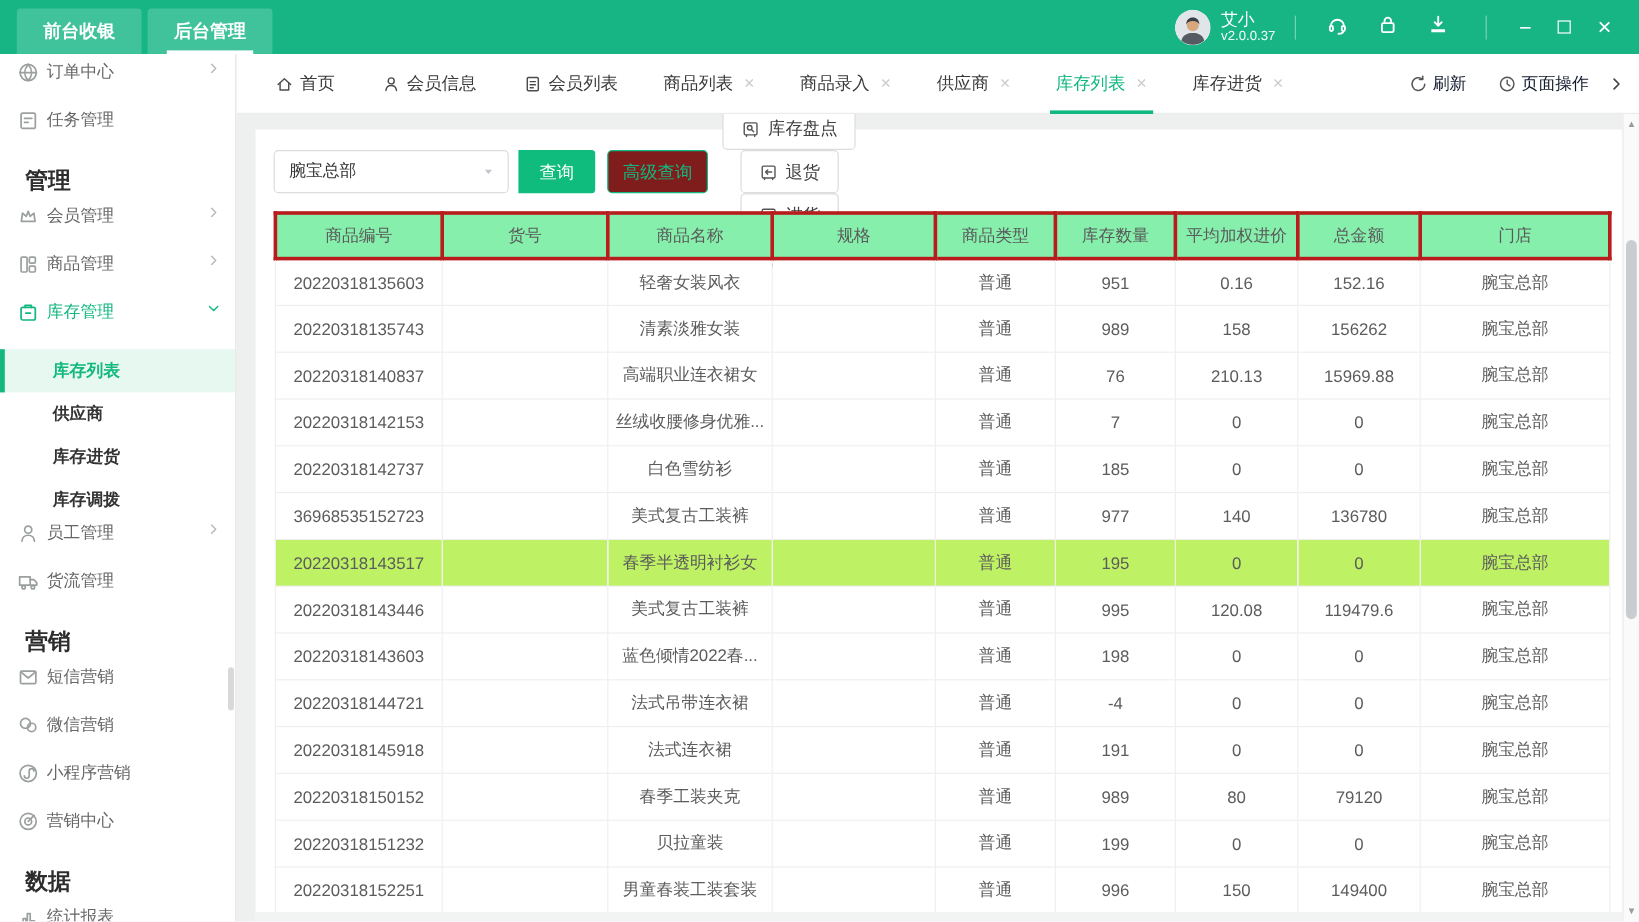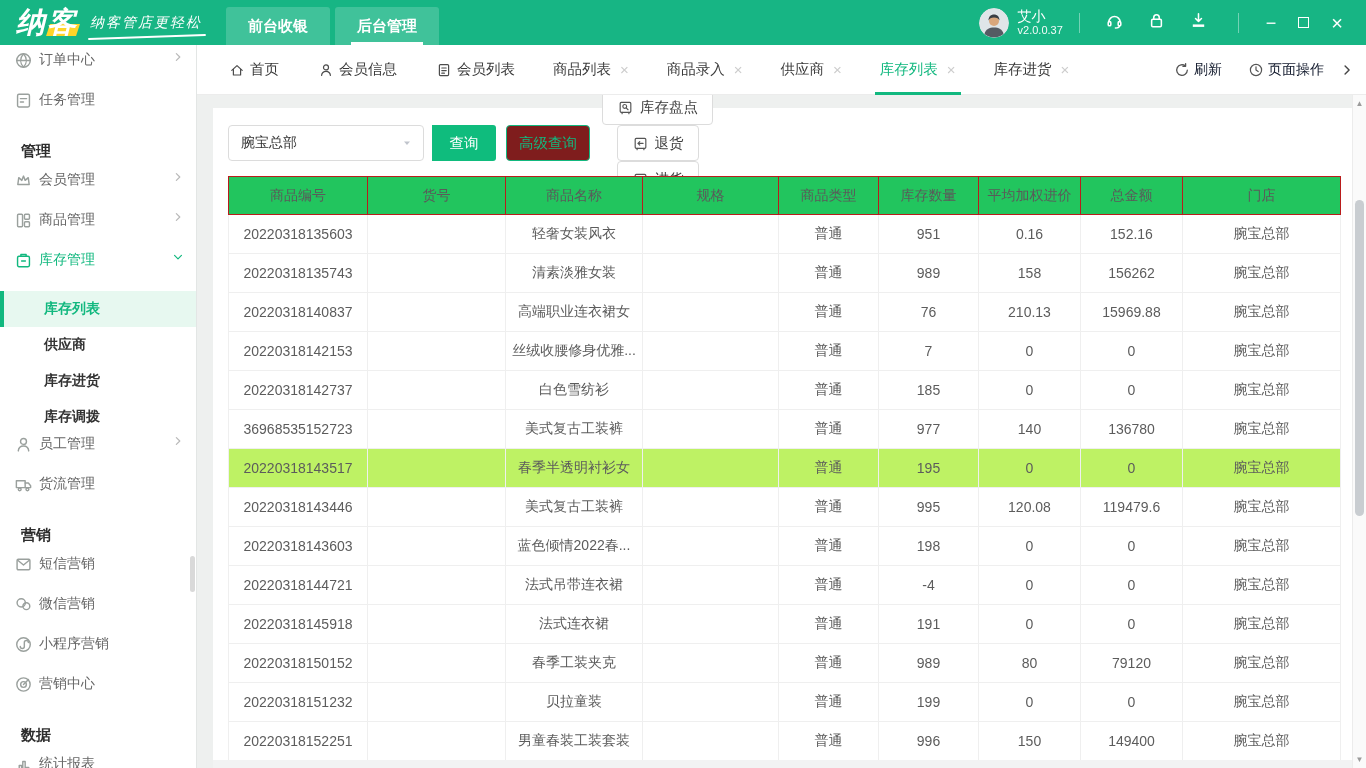--- a/index.html
+++ b/index.html
@@ -27,21 +27,21 @@
   .win-btn { margin:0 11px; cursor:pointer; display:flex; align-items:center; color:#fff; }
   .win-btn span { line-height:1; }
   .win-box { width:11px; height:11px; border:1.6px solid #fff; display:inline-block; }
 
   
   .sidebar { position:absolute; left:0; top:45px; width:197px; height:723px; background:#fff; border-right:1px solid #e3e6e5; overflow:hidden; z-index:2; padding-top:6px; }
   .side-item { height:40px; display:flex; align-items:flex-start; padding-left:14px; color:#666; cursor:pointer; position:relative; }
   .side-item .s-icon { width:19px; height:19px; margin-right:6px; color:#9aa09d; flex:none; }
   .side-item .chev { position:absolute; right:12px; color:#b9b9b9; }
   .side-item.expanded, .side-item.expanded .s-icon, .side-item.expanded .chev { color:#12b87f; }
-  .side-section { height:40px; display:flex; align-items:center; padding-left:21px; font-weight:bold; color:#2d2d2d; font-size:15px; }
+  .side-section { height:40px; display:flex; align-items:center; padding-left:21px; font-weight:bold; color:#2d2d2d; font-size:19px; }
   .side-sub { height:36px; display:flex; align-items:center; padding-left:40px; font-weight:bold; color:#333; cursor:pointer; border-left:4px solid transparent; }
   .side-sub.active { background:#e7f8f0; color:#12b87f; border-left-color:#12b87f; }
   .side-thumb { position:absolute; right:1px; top:511px; width:5px; height:36px; background:#d9d9d9; border-radius:3px; }
 
   
   .main-tabbar { position:absolute; left:197px; top:45px; width:1169px; height:50px; background:#fff; border-bottom:1px solid #ececec; display:flex; align-items:center; padding-left:12px; z-index:1;gap:24px; }
   .mt-tabs { display:flex; align-items:center; height:50px; }
   .mt-tab { display:flex; align-items:center; height:50px; padding:0 13px; margin:0 6px; color:#3a3a3a; cursor:pointer; position:relative; font-size:14.5px; }
   .mt-tab .t-icon { width:17px; height:17px; margin-right:5px; color:#4c4c4c; }
   .mt-tab .t-close { color:#cccccc; margin-left:9px; font-size:15px; cursor:pointer; }
@@ -62,42 +62,35 @@
   .sg-icon { width:17px; height:17px; color:#bdbdbd; flex:none; margin-right:5px; }
   .search-input { border:none; outline:none; flex:1; min-width:0; font-size:14px; font-family:inherit; color:#333; }
   .search-input::placeholder { color:#c0c0c0; }
   .query-btn { width:64px; height:36px; background:#0fbc7d; color:#fff; border:none; border-radius:0 3px 3px 0; font-size:14.5px; font-family:inherit; cursor:pointer; }
   .adv-btn { margin-left:10px; height:36px; border:1px solid #12b87f; color:#12b87f; border-radius:4px; padding:0 12px; background:#7f1d1d; font-size:14.5px; font-family:inherit; cursor:pointer; }
   .tb-btn { margin-left:12px; height:36px; border:1px solid #dcdcdc; border-radius:4px; padding:0 14px; background:#fff; color:#3f3f3f; font-size:14.5px; font-family:inherit; display:flex; align-items:center; gap:6px; cursor:pointer; }
   .tb-btn .b-icon { width:17px; height:17px; color:#555; }
 
   
   .grid { position:absolute; left:15px; top:68px; width:1112px; border-collapse:collapse; table-layout:fixed; font-size:14px; color:#5c5c5c; }
-  .grid th { background:#22c55e; height:38px; font-weight:normal; color:#5a5a5a; border:1px solid #b91c1c; text-align:center; }
+  .grid th { background:#86efac; height:38px; font-weight:normal; color:#5a5a5a; border:3px solid #b91c1c; text-align:center; }
   .grid td { height:39px; text-align:center; border:1px solid #efefef; background:#fff; overflow:hidden; white-space:nowrap; text-overflow:ellipsis; cursor:default; }
   .grid tr.hl td { background:#bef264; }
   .hscroll-strip { position:absolute; left:0; right:0; top:652px; height:8px; background:#f2f3f3; }
 
   
   .v-scroll { position:absolute; left:1352px; top:95px; width:14px; height:673px; background:#fafafa; border-left:1px solid #ececec; z-index:4; }
   .v-arrow { position:absolute; left:0; width:13px; text-align:center; color:#9b9b9b; font-size:8px; cursor:pointer; }
   .v-arrow.up { top:4px; } .v-arrow.down { bottom:4px; }
   .v-thumb { position:absolute; left:2px; top:105px; width:9px; height:316px; background:#c9cdd1; border-radius:5px; cursor:pointer; }
 </style>
 </head>
 <body>
 
 <div class="header">
-  <div class="logo">
-    <span class="logo-main">
-      <span class="accent"></span>
-      <span>纳客</span>
-    </span>
-    <span class="logo-slogan">纳客管店更轻松</span>
-  </div>
   <div class="nav-tabs" id="nav-tabs">
       <div class="nav-tab">
         <span>前台收银</span>
       </div>
       <div class="nav-tab active">
         <span>后台管理</span>
       </div>
     </div>
   <div class="header-right">
     <div class="avatar">

